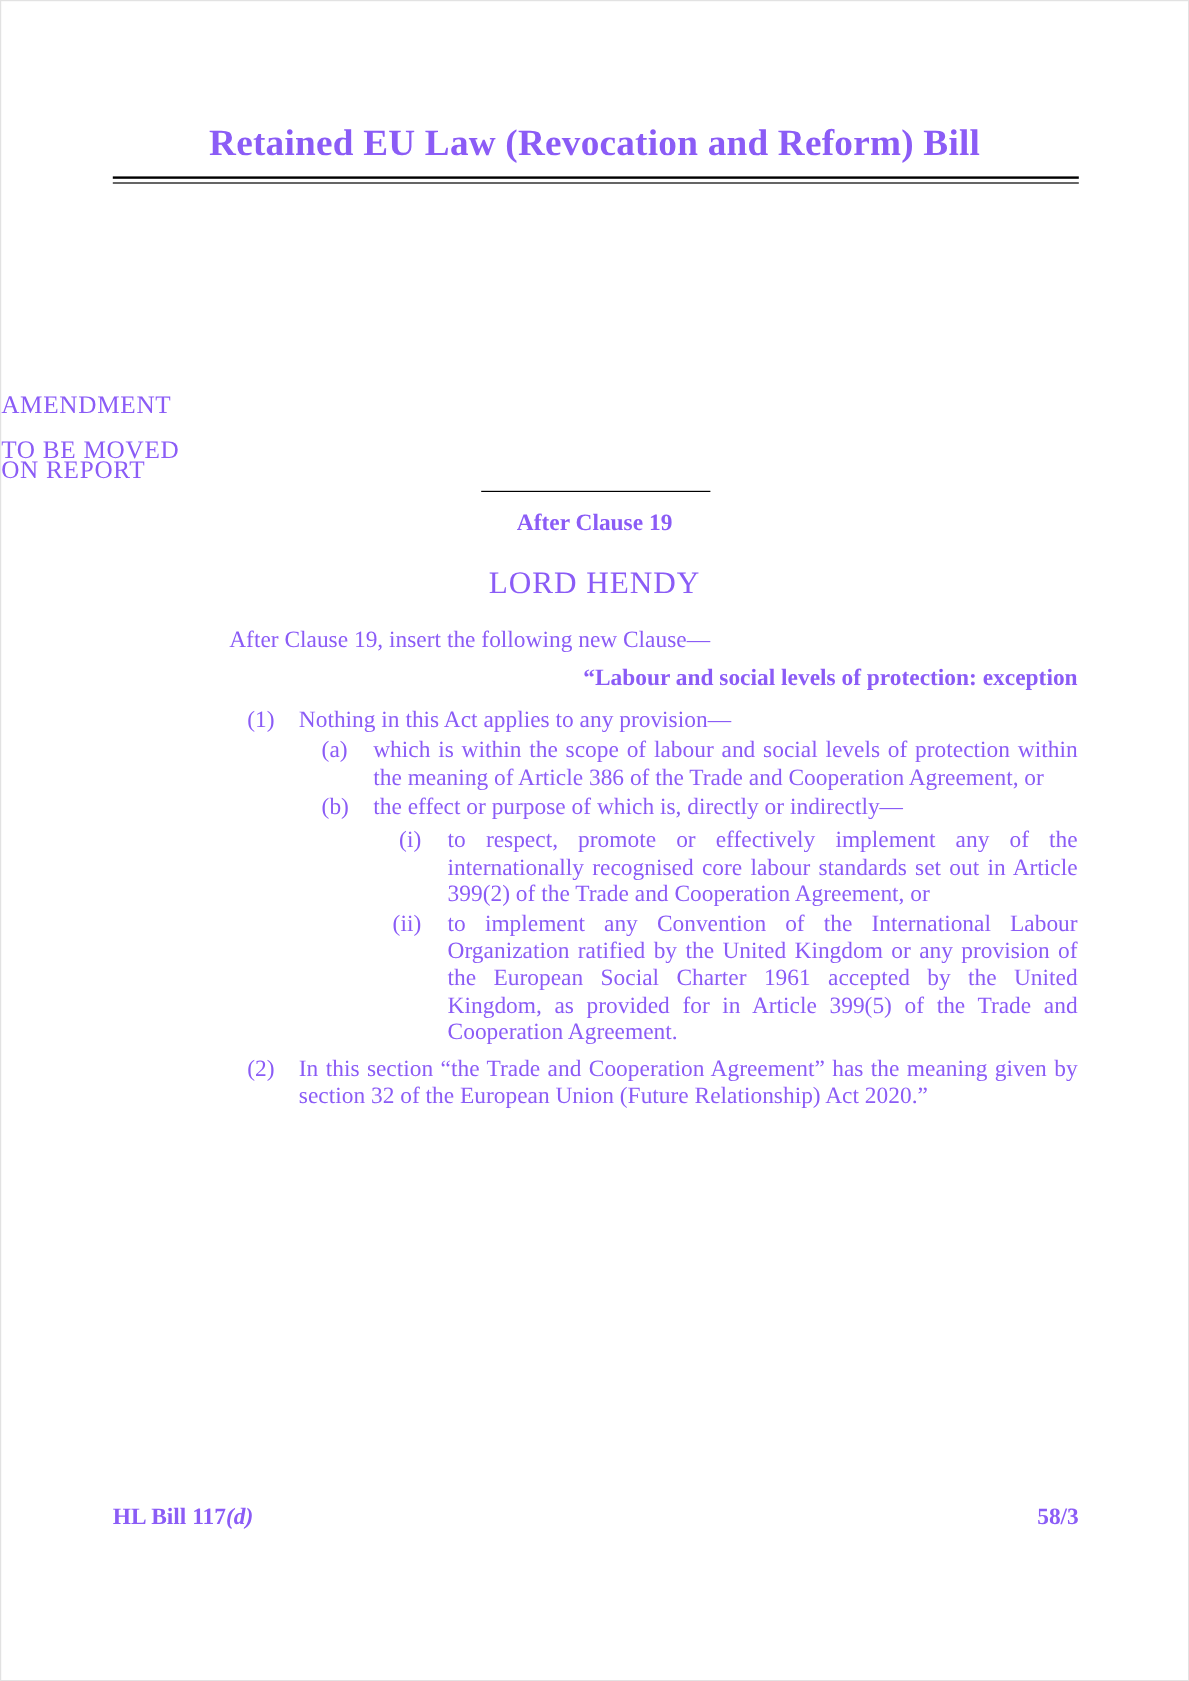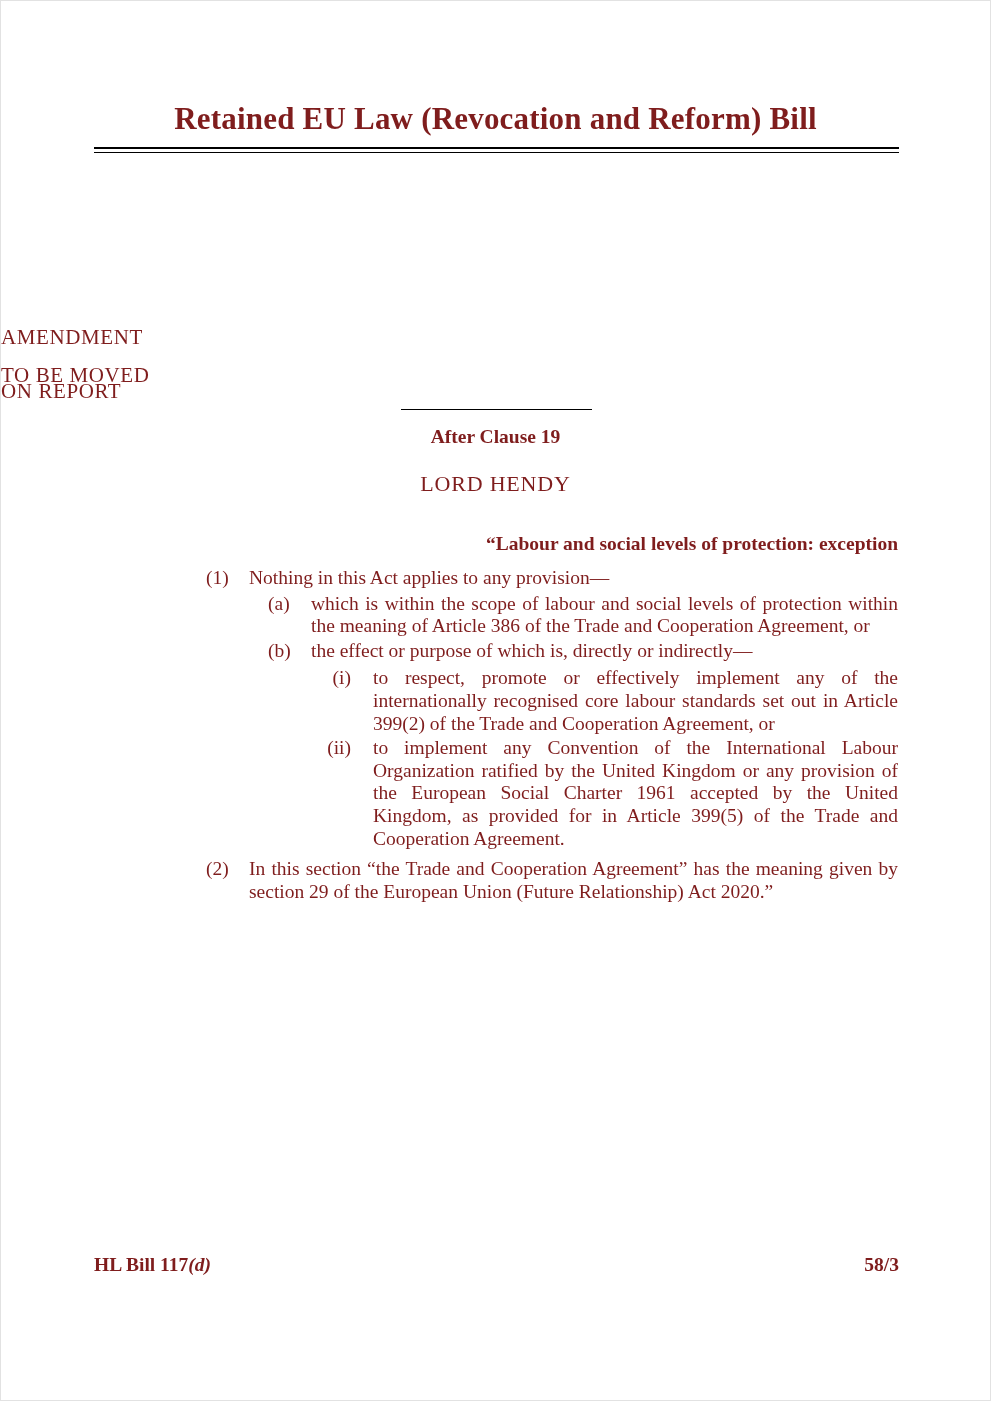--- a/index.html
+++ b/index.html
@@ -5,21 +5,21 @@
   html, body {
     margin: 0;
     padding: 0;
     background: #ffffff;
   }
   .page {
     position: relative;
     width: 991px;
     height: 1401px;
     background: #ffffff;
-    color: #7f1d1d;
+    color: #8b5cf6;
     font-family: "Liberation Serif", "DejaVu Serif", serif;
     box-sizing: border-box;
     border: 1px solid #e2e2e2;
     overflow: hidden;
   }
 
   
   .bill-title {
     position: absolute;
     top: 100px;
@@ -69,21 +69,21 @@
     text-align: center;
     font-size: 19.5px;
     font-weight: bold;
   }
   .mover {
     position: absolute;
     top: 470px;
     left: 0;
     right: 0;
     text-align: center;
-    font-size: 22px;
+    font-size: 26px;
     letter-spacing: 0.8px;
   }
 
   
   .bill-body {
     position: absolute;
     top: 522px;
     left: 190px;
     width: 707px;
     font-size: 19.5px;
@@ -161,20 +161,21 @@
   <div class="hdr-line l1">AMENDMENT</div>
   <div class="hdr-line l2">TO BE MOVED</div>
   <div class="hdr-line l3">ON REPORT</div>
   <div class="hdr-rule"></div>
 
   <div class="place-heading">After Clause 19</div>
   <div class="mover">LORD HENDY</div>
 
   <div class="bill-body">
 
+    <p class="instruction">After Clause 19, insert the following new Clause—</p>
 
     <p class="new-clause-heading">“Labour and social levels of protection: exception</p>
 
     <div class="prov lvl1 mt-p1">
       <span class="marker">(1)</span>
       <span class="ptext">Nothing in this Act applies to any provision—</span>
     </div>
 
     <div class="prov lvl2 mt-pa">
       <span class="marker">(a)</span>
@@ -191,21 +192,21 @@
       <span class="ptext">to respect, promote or effectively implement any of the internationally recognised core labour standards set out in Article 399(2) of the Trade and Cooperation Agreement, or</span>
     </div>
 
     <div class="prov lvl3 mt-pii">
       <span class="marker">(ii)</span>
       <span class="ptext">to implement any Convention of the International Labour Organization ratified by the United Kingdom or any provision of the European Social Charter 1961 accepted by the United Kingdom, as provided for in Article 399(5) of the Trade and Cooperation Agreement.</span>
     </div>
 
     <div class="prov lvl1 mt-p2">
       <span class="marker">(2)</span>
-      <span class="ptext">In this section “the Trade and Cooperation Agreement” has the meaning given by section 29 of the European Union (Future Relationship) Act 2020.”</span>
+      <span class="ptext">In this section “the Trade and Cooperation Agreement” has the meaning given by section 32 of the European Union (Future Relationship) Act 2020.”</span>
     </div>
 
 
   </div>
 
   <div class="page-footer">
     <span class="footer-left"><span>HL Bill 117</span><span class="it">(d)</span></span>
     <span class="footer-right">58/3</span>
   </div>
 

